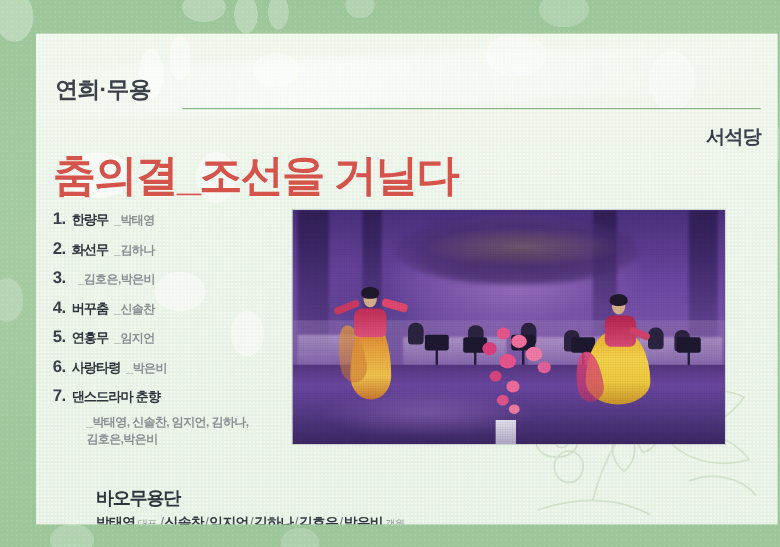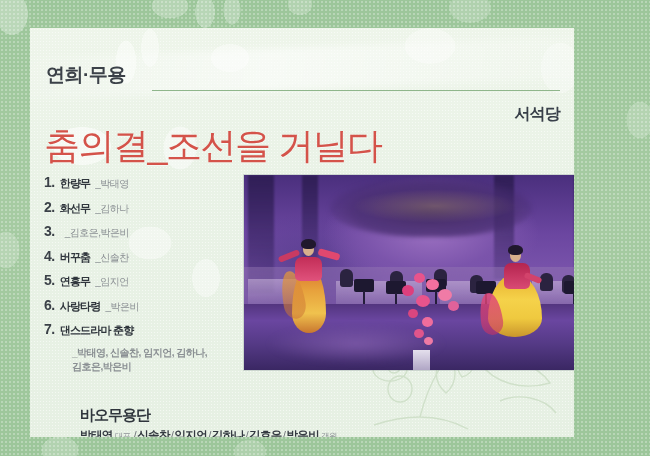--- a/index.html
+++ b/index.html
@@ -23,21 +23,21 @@
       radial-gradient(ellipse 26px 20px at 250px 452px, rgba(255,255,255,.18) 0 60%, rgba(255,255,255,0) 62%),
       radial-gradient(ellipse 22px 30px at 640px 120px, rgba(255,255,255,.20) 0 60%, rgba(255,255,255,0) 62%),
       radial-gradient(ellipse 22px 30px at 6px 250px, rgba(255,255,255,.20) 0 60%, rgba(255,255,255,0) 62%),
       linear-gradient(180deg,#9cc69a 0%,#a6cba2 45%,#9cc69a 100%);
   }
   .border-dots{position:absolute;inset:0;
     background-image:radial-gradient(rgba(255,255,255,.30) 0.7px, rgba(255,255,255,0) 0.8px);
     background-size:4px 4px;}
 
   
-  .panel{position:absolute;left:30px;top:28px;width:544px;height:409px;
+  .panel{position:absolute;left:30px;top:28px;width:618px;height:409px;
     background:
       radial-gradient(ellipse 46px 30px at 52px 118px, rgba(255,255,255,.55) 0 62%, rgba(255,255,255,0) 64%),
       radial-gradient(ellipse 16px 34px at 96px 34px, rgba(255,255,255,.45) 0 62%, rgba(255,255,255,0) 64%),
       radial-gradient(ellipse 14px 30px at 120px 20px, rgba(255,255,255,.40) 0 62%, rgba(255,255,255,0) 64%),
       radial-gradient(ellipse 30px 22px at 200px 30px, rgba(255,255,255,.40) 0 62%, rgba(255,255,255,0) 64%),
       radial-gradient(ellipse 26px 34px at 150px 120px, rgba(255,255,255,.45) 0 62%, rgba(255,255,255,0) 64%),
       radial-gradient(ellipse 34px 26px at 120px 215px, rgba(255,255,255,.40) 0 62%, rgba(255,255,255,0) 64%),
       radial-gradient(ellipse 22px 30px at 176px 250px, rgba(255,255,255,.38) 0 62%, rgba(255,255,255,0) 64%),
       radial-gradient(ellipse 40px 28px at 400px 18px, rgba(255,255,255,.35) 0 62%, rgba(255,255,255,0) 64%),
       radial-gradient(ellipse 30px 40px at 530px 40px, rgba(255,255,255,.30) 0 62%, rgba(255,255,255,0) 64%),
@@ -49,30 +49,30 @@
   .panel-sheen{position:absolute;left:-40px;top:18px;width:700px;height:42px;
     background:linear-gradient(100deg, rgba(255,255,255,0) 0%, rgba(255,255,255,.55) 40%, rgba(255,255,255,.25) 70%, rgba(255,255,255,0) 100%);
     transform:rotate(-2.2deg);filter:blur(3px);}
   .floral{position:absolute;right:-6px;bottom:-10px;width:230px;height:150px;opacity:.55;}
 
   
   .hdr{position:absolute;left:16px;top:22px;right:14px;height:58px;}
   .kicker{position:absolute;left:0;top:12px;font-size:19px;font-weight:700;color:#3b4148;letter-spacing:-0.5px;}
   .rule{position:absolute;left:106px;right:0;top:40px;height:1px;background:#8fb68b;}
   .date{position:absolute;right:0;top:10px;font-size:13.5px;font-weight:700;color:#4e8a54;letter-spacing:-0.4px;white-space:nowrap;}
-  .maintitle{position:absolute;left:14px;top:94px;font-size:36px;font-weight:400;color:#d4534a;letter-spacing:-1.5px;
+  .maintitle{position:absolute;left:14px;top:94px;font-size:36px;font-weight:700;color:#d4534a;letter-spacing:-1.5px;
     text-shadow:0 1px 0 rgba(255,255,255,.5);white-space:nowrap;}
   .venue{position:absolute;right:14px;top:76px;font-size:16px;font-weight:700;color:#39404a;letter-spacing:-0.8px;}
 
   
   .program{position:absolute;left:14px;top:146px;width:220px;}
   .pitem{display:flex;align-items:baseline;margin-bottom:7.5px;white-space:nowrap;}
   .pnum{font-size:14px;font-weight:700;color:#3b4148;margin-right:5px;letter-spacing:-0.5px;}
   .ptitle{font-size:11px;font-weight:700;color:#2f353c;letter-spacing:-0.8px;}
-  .pcast{font-size:10px;color:#8a8f93;margin-left:5px;letter-spacing:-0.5px;font-weight:400;}
+  .pcast{font-size:10px;color:#8a8f93;margin-left:5px;letter-spacing:-0.5px;font-weight:700;}
   .pcast-block{font-size:10px;color:#8a8f93;letter-spacing:-0.5px;font-weight:600;
     margin-left:28px;line-height:1.45;margin-top:2px;white-space:pre-line;}
 
   
   .company{position:absolute;left:14px;top:378px;margin-left:36px;}
   .cname{font-size:15px;font-weight:700;color:#2f353c;letter-spacing:-1px;margin-bottom:3px;}
   .croster{font-size:11.5px;font-weight:700;color:#343a41;letter-spacing:-0.6px;white-space:nowrap;}
   .croster .role{font-size:8.5px;font-weight:400;color:#8d9296;margin:0 2px;}
   .croster .sep{font-weight:400;color:#6f7479;margin:0 1px;}
 

